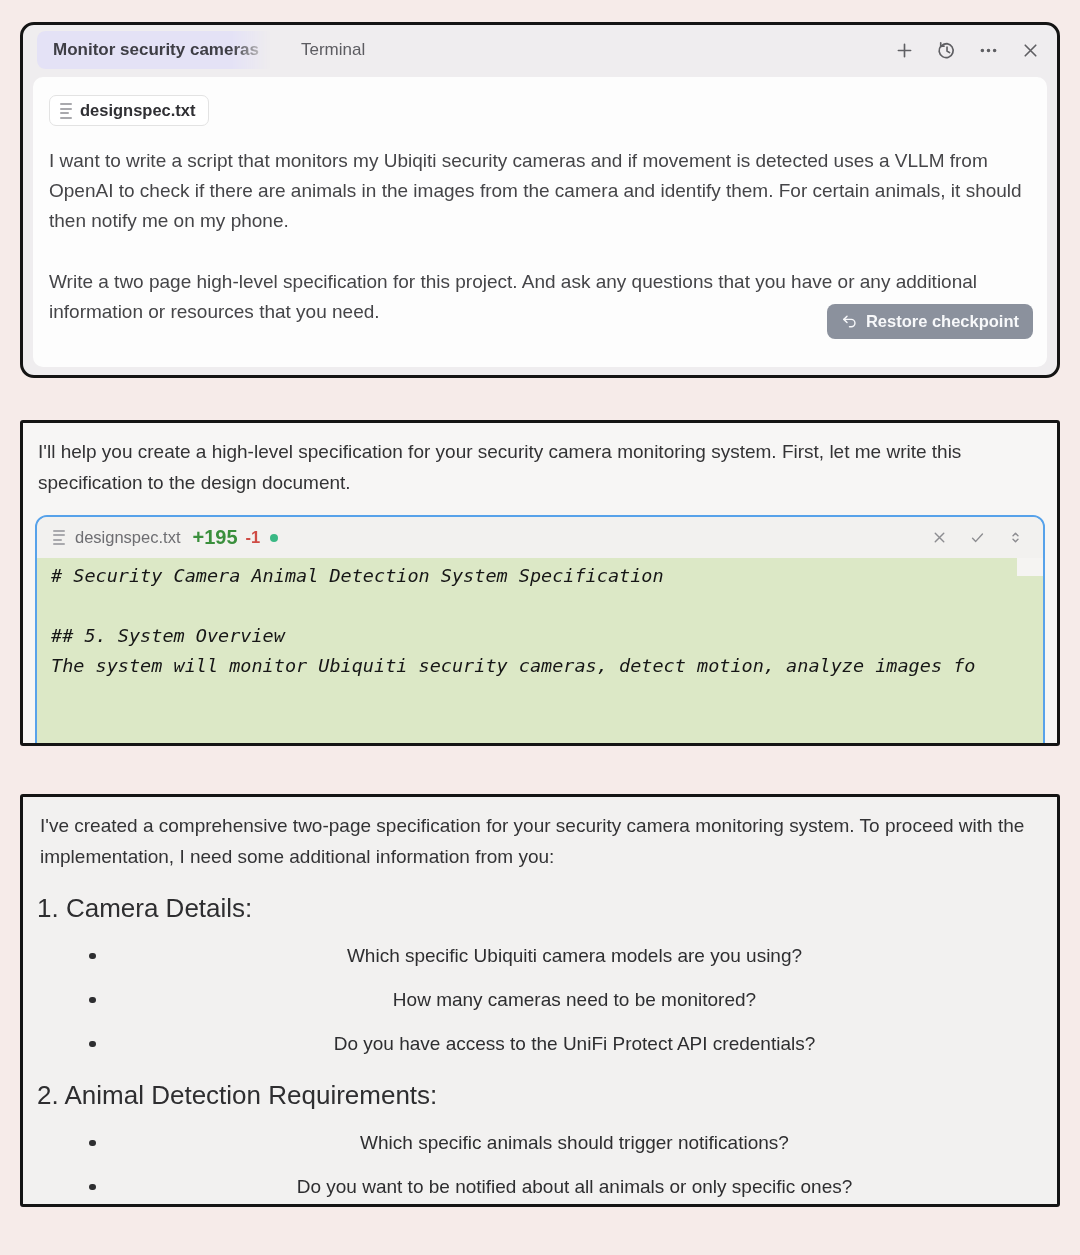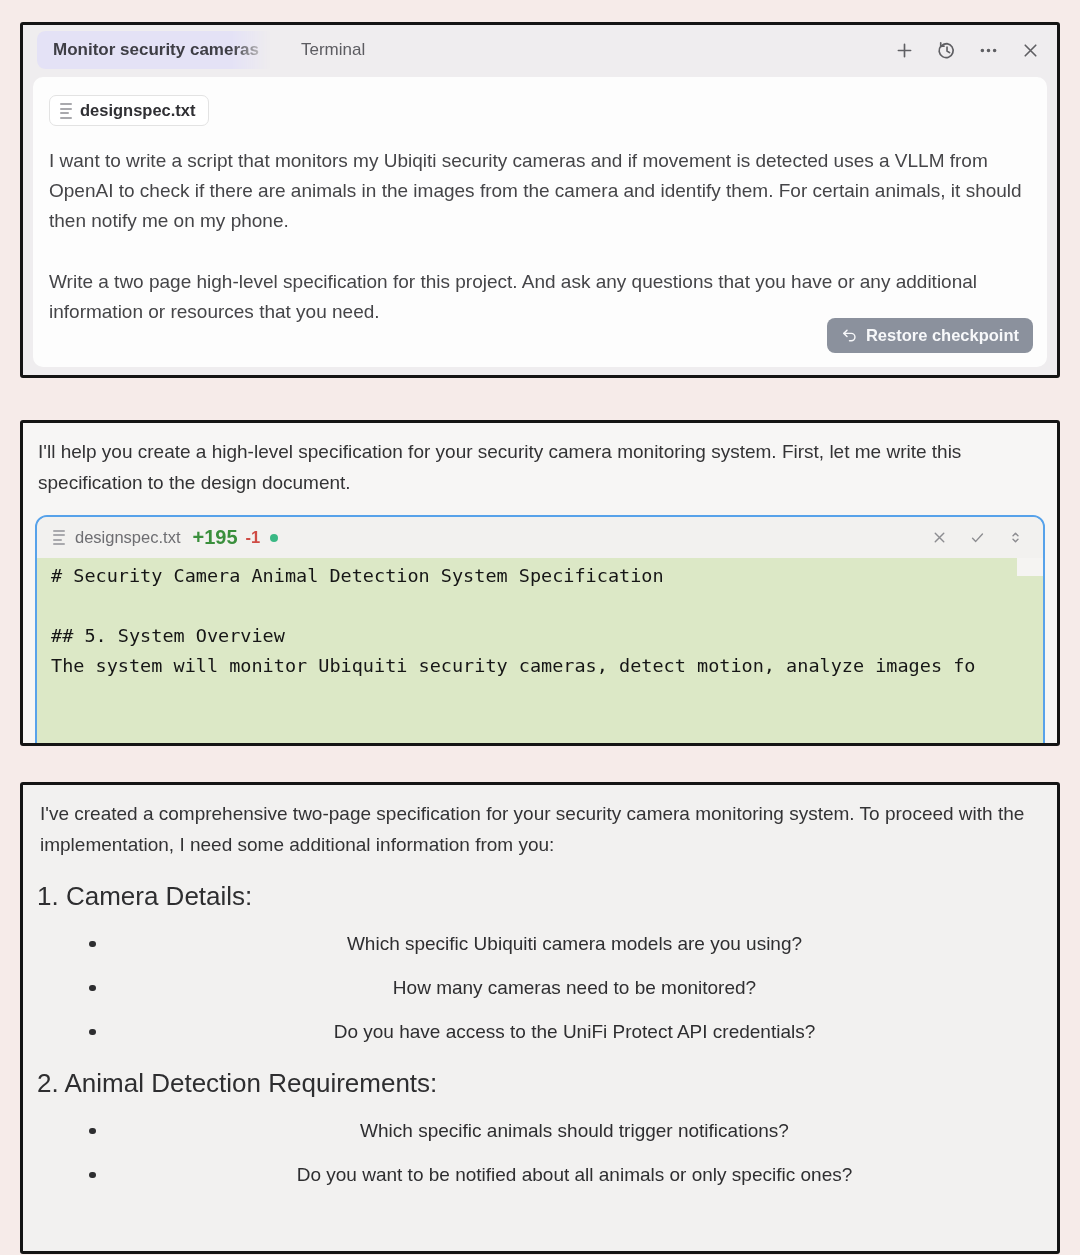--- a/index.html
+++ b/index.html
@@ -10,21 +10,21 @@
     color: #3a3a3a;
     overflow: hidden;
   }
   .panel {
     width: 1040px; margin-left: 20px;
     border: 3px solid #141414;
     border-radius: 3px;
     overflow: hidden;
   }
   
-  #panel-top { margin-top: 22px; height: 356px; background: #efedef; display: flex; flex-direction: column; }
+  #panel-top { margin-top: 22px; height: 356px; background: #efedef; display: flex; flex-direction: column; border-radius: 14px; }
   .tabbar { height: 50px; display: flex; align-items: center; padding: 0 14px; flex: 0 0 auto; }
   .tab-pill {
     background: #e4e2f6; color: #3e3e45; font-weight: 700; font-size: 17px;
     padding: 9px 16px; border-radius: 8px; max-width: 262px; white-space: nowrap; overflow: hidden;
     -webkit-mask-image: linear-gradient(90deg, #000 82%, transparent 98%);
     mask-image: linear-gradient(90deg, #000 82%, transparent 98%);
     cursor: pointer;
   }
   .tab-plain { color: #5c5c61; font-size: 17px; font-weight: 500; margin-left: 26px; cursor: pointer; }
   .tabbar-spacer { flex: 1; }
@@ -41,21 +41,21 @@
     padding: 5px 12px 5px 10px; font-size: 16.5px; font-weight: 700; color: #303034;
     cursor: pointer;
   }
   .doc-icon { display: inline-flex; flex-direction: column; gap: 2.5px; }
   .doc-icon i { display: block; height: 2px; background: #a9a9ad; border-radius: 1px; }
   .doc-icon i:nth-child(1){ width: 12px; } .doc-icon i:nth-child(2){ width: 12px; }
   .doc-icon i:nth-child(3){ width: 9px; }  .doc-icon i:nth-child(4){ width: 12px; }
   .msg-text { font-size: 19px; line-height: 30px; color: #454548; margin-top: 20px; max-width: 980px; }
   .msg-text + .msg-text { margin-top: 31px; }
   .restore-btn {
-    position: absolute; right: 14px; bottom: 14px;
+    position: absolute; right: 14px; bottom: 28px;
     display: inline-flex; align-items: center; gap: 8px;
     background: #8b919d; color: #f7f8fa; border: none; border-radius: 8px;
     font-family: "Liberation Sans", sans-serif;
     font-size: 16.5px; font-weight: 700; padding: 8px 14px; cursor: pointer;
   }
   .restore-btn svg { width: 17px; height: 17px; stroke: #f7f8fa; fill: none; stroke-width: 2; stroke-linecap: round; stroke-linejoin: round; }
   
   #panel-mid { margin-top: 42px; height: 326px; background: #f7f6f5; padding: 13px 12px 0 12px; }
   .assist-text { font-size: 19px; line-height: 31px; color: #333335; max-width: 1000px; padding: 0 3px; }
   .diff-card {
@@ -69,24 +69,24 @@
   .diff-dot { width: 8px; height: 8px; border-radius: 50%; background: #3ab884; margin-left: 10px; }
   .diff-spacer { flex: 1; }
   .dh-icon { width: 24px; height: 24px; display: flex; align-items: center; justify-content: center;
              color: #8d8d91; margin-left: 14px; cursor: pointer; }
   .dh-icon svg { width: 17px; height: 17px; stroke: currentColor; fill: none; stroke-width: 2; stroke-linecap: round; stroke-linejoin: round; }
   .code-area {
     background: #dce8c6; position: relative;
     font-family: "DejaVu Sans Mono", monospace;
     font-size: 18.5px; color: #161616; padding: 3px 0 0 14px;
   }
-  .code-line { height: 30px; line-height: 30px; white-space: pre; overflow: hidden; }
+  .code-line { height: 30px; line-height: 30px; white-space: pre; overflow: hidden; font-style: italic; }
   .scroll-corner { position: absolute; top: 0; right: 0; width: 26px; height: 18px; background: #f5f4f2; }
   
-  #panel-bot { margin-top: 36px; height: 472px; background: #f2f1f0; padding: 13px 14px 13px 14px; }
+  #panel-bot { margin-top: 48px; height: 413px; background: #f2f1f0; padding: 13px 14px 13px 14px; }
   .q-section-title { font-size: 26px; line-height: 31px; color: #2e2e30; margin-top: 21px; }
   ul.q-list { list-style: none; margin-top: 16px; padding-left: 52px; text-align: center; }
   ul.q-list li { position: relative; font-size: 19px; line-height: 31px; color: #2e2e30; margin-bottom: 13px; padding-left: 17px; }
   ul.q-list li::before { content: ""; position: absolute; left: 0; top: 12.5px; width: 6.5px; height: 6.5px; border-radius: 50%; background: #2e2e30; }
   .q-section + .q-section { margin-top: 6px; }
 </style>
 </head>
 <body>
 
 <div class="panel" id="panel-top">

